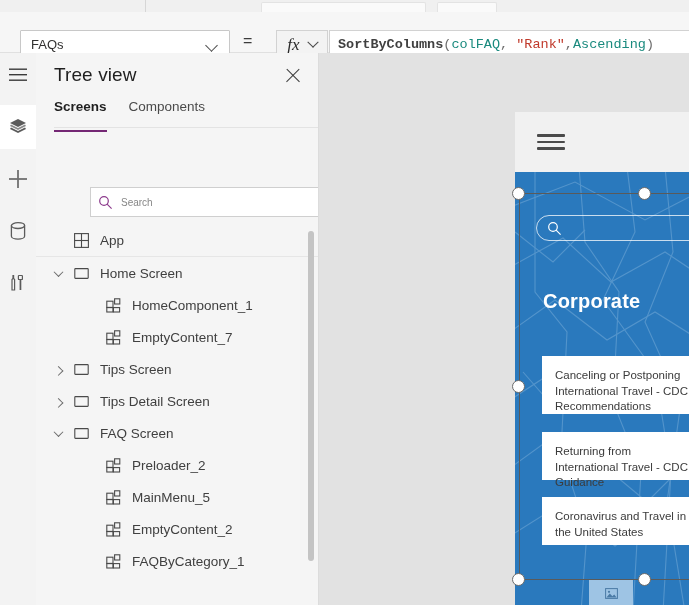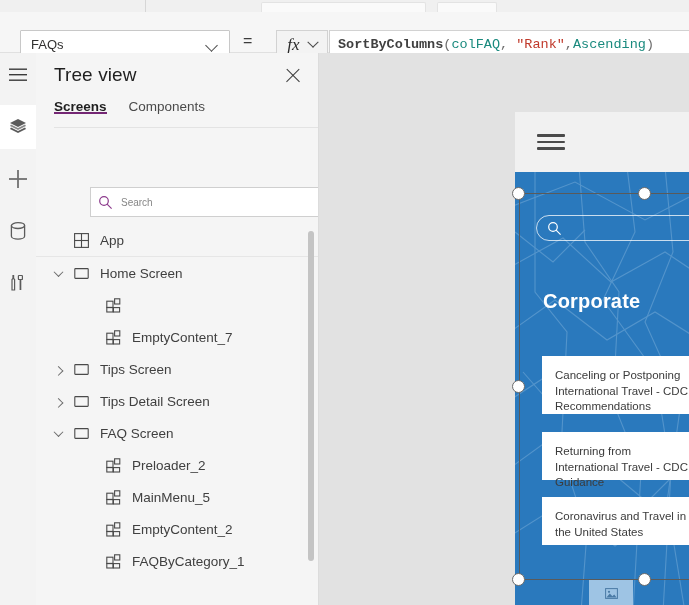--- a/index.html
+++ b/index.html
@@ -167,21 +167,21 @@
   .tabs {
     position: absolute; left: 0; top: 46px;
     width: 282px; height: 28px;
     display: flex; align-items: flex-start;
     padding-left: 18px;
     box-sizing: border-box;
   }
   .tab {
     font-size: 13.5px; color: #4a4a4a;
     margin-right: 22px;
-    padding-bottom: 0;
+    padding-bottom: 18px;
     position: relative; cursor: pointer;
   }
   .tab.active {
     color: #1f1f1f; font-weight: 600;
   }
   .tab.active::after {
     content: ""; position: absolute;
     left: 0; right: 0; bottom: 0;
     height: 2px; background: #742774;
   }
@@ -466,20 +466,21 @@
           <div class="tree-row indent-2">
             <span class="twisty "></span>
             <span class="icon-slot">
               <svg width="15" height="15" viewBox="0 0 15 15">
                 <rect x="0.8" y="3.2" width="6.2" height="6.2" fill="none" stroke="#4a4a4a" stroke-width="1.1"></rect>
                 <rect x="0.8" y="9.6" width="6.2" height="4.4" fill="none" stroke="#4a4a4a" stroke-width="1.1"></rect>
                 <rect x="7.4" y="9.6" width="6.2" height="4.4" fill="none" stroke="#4a4a4a" stroke-width="1.1"></rect>
                 <rect x="8.6" y="0.8" width="5.2" height="5.2" fill="none" stroke="#4a4a4a" stroke-width="1.1"></rect>
               </svg>
             </span>
+            <span class="label">HomeComponent_1</span>
           </div>
           <div class="tree-row indent-2">
             <span class="twisty "></span>
             <span class="icon-slot">
               <svg width="15" height="15" viewBox="0 0 15 15">
                 <rect x="0.8" y="3.2" width="6.2" height="6.2" fill="none" stroke="#4a4a4a" stroke-width="1.1"></rect>
                 <rect x="0.8" y="9.6" width="6.2" height="4.4" fill="none" stroke="#4a4a4a" stroke-width="1.1"></rect>
                 <rect x="7.4" y="9.6" width="6.2" height="4.4" fill="none" stroke="#4a4a4a" stroke-width="1.1"></rect>
                 <rect x="8.6" y="0.8" width="5.2" height="5.2" fill="none" stroke="#4a4a4a" stroke-width="1.1"></rect>
               </svg>

